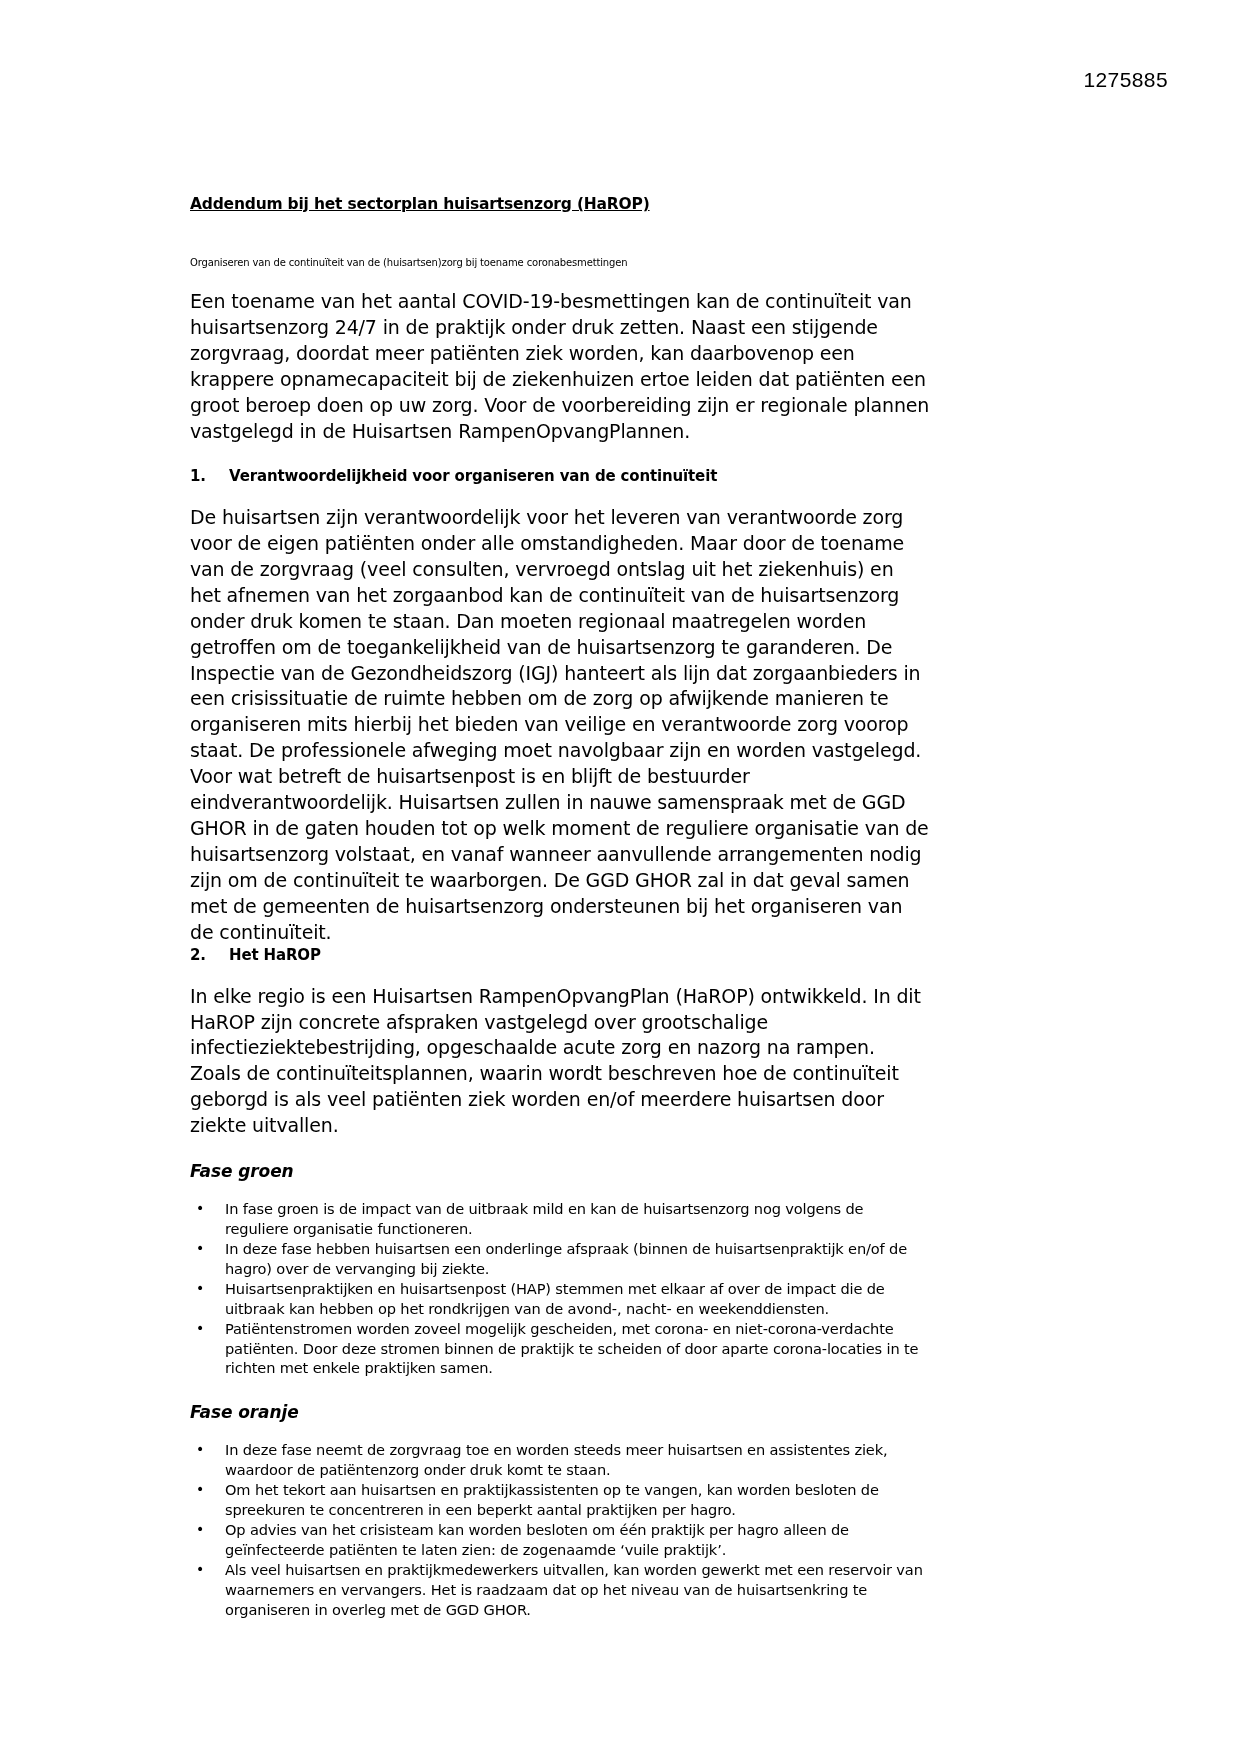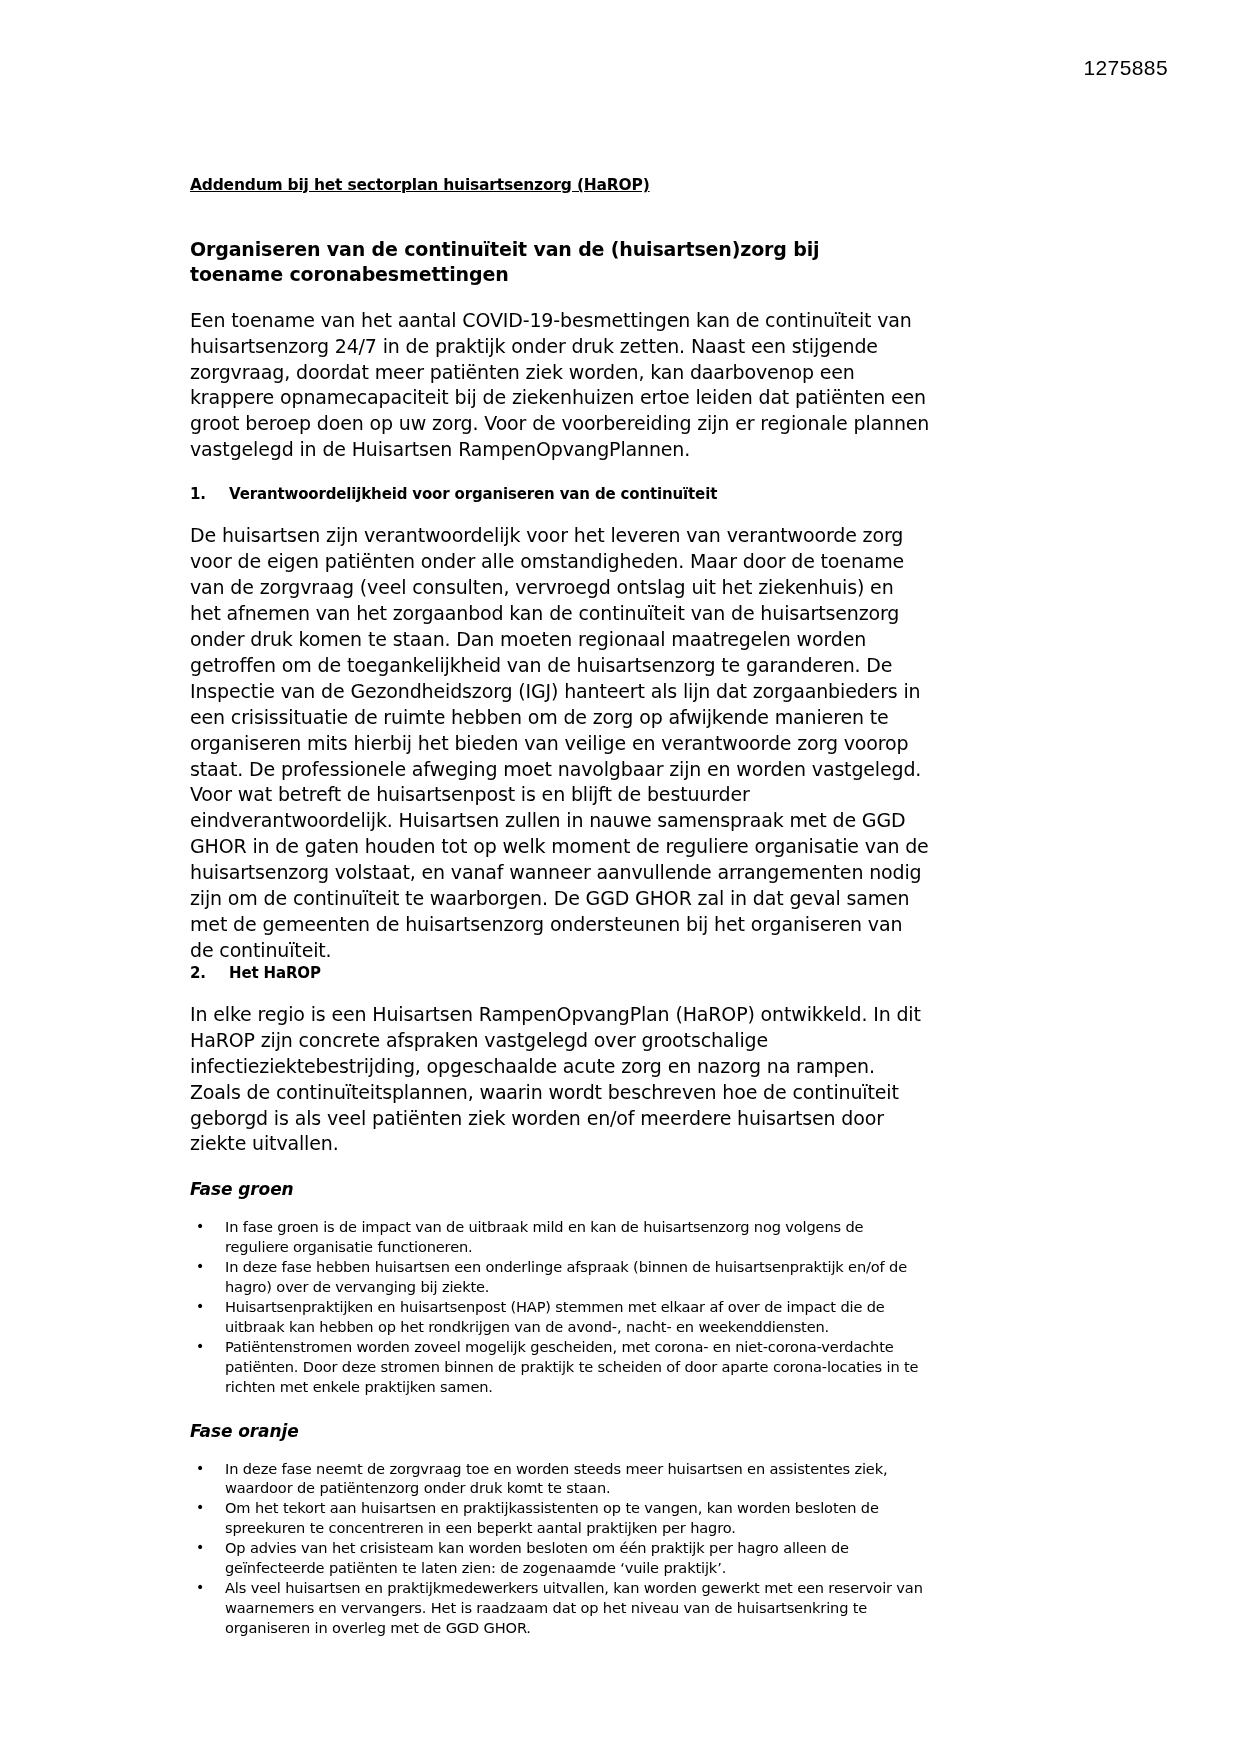--- a/index.html
+++ b/index.html
@@ -17,50 +17,50 @@
     width: 1241px;
     height: 1754px;
     background: #ffffff;
     margin: 0 auto;
     overflow: hidden;
     box-sizing: border-box;
   }
   
   .doc-header {
     position: absolute;
-    top: 56px;
+    top: 68px;
     right: 0;
     left: 0;
     padding-right: 73px;
     text-align: right;
     font-family: "Liberation Sans", sans-serif;
     font-size: 21px;
     letter-spacing: 0.4px;
     color: #000;
   }
   
   .content {
     position: absolute;
     left: 190px;
-    top: 175px;
+    top: 194px;
     width: 740px;
   }
   .doc-title {
     font-family: "DejaVu Sans", sans-serif;
     font-size: 15.5px;
     font-weight: bold;
     text-decoration: underline;
     letter-spacing: -0.2px;
     margin: 0 0 42px 0;
     line-height: 1.3;
   }
   .section-subtitle {
     font-family: "DejaVu Sans", sans-serif;
-    font-size: 19px;
-    font-weight: bold;
+    font-size: 10px;
+    font-weight: normal;
     margin: 0 0 20px 0;
     line-height: 1.33;
     letter-spacing: -0.15px;
     max-width: 640px;
   }
   p.body-text {
     font-family: "DejaVu Sans", sans-serif;
     font-size: 19px;
     line-height: 1.365;
     margin: 0 0 22px 0;

